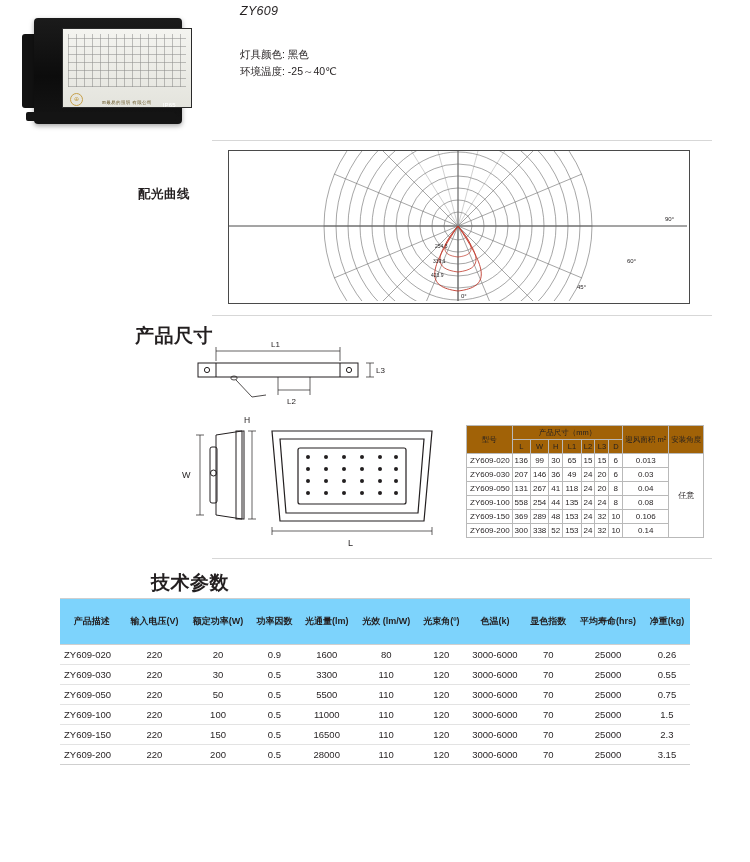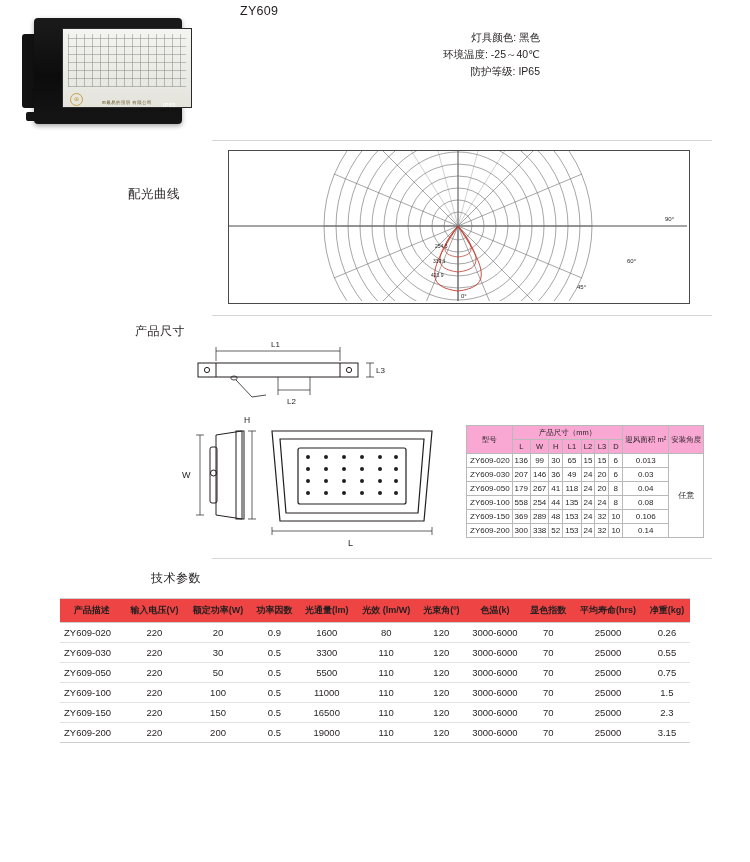--- a/index.html
+++ b/index.html
@@ -60,38 +60,37 @@
   }
   .lamp-foot{
     position:absolute;left:10px;top:94px;width:150px;height:9px;
     background:#141414;border-radius:2px;
   }
 
   .header-info{
     position:absolute;left:240px;top:4px;width:300px;
   }
   .model-title{
-    font-size:12.5px;color:#231f20;margin-bottom:11px;letter-spacing:.3px;
+    font-size:12.5px;color:#231f20;margin-bottom:28px;letter-spacing:.3px;font-style:italic;
   }
   .spec-line{
     font-size:10.5px;line-height:17px;color:#231f20;
     white-space:nowrap;
-    text-align:right;
   }
 
   
   .rule{
     position:absolute;background:#d7d7d7;height:1px;
   }
 
   
   .sec-label{
     position:absolute;font-size:12.5px;color:#231f20;letter-spacing:.5px;
   }
-  .sec-label.bold{font-weight:normal;font-size:12px;}
+  .sec-label.bold{font-weight:bold;font-size:19px;}
 
   
   .curve-box{
     position:absolute;left:228px;top:150px;width:460px;height:152px;
     border:1px solid #4a4a4a;background:#fff;
   }
 
   
   .dim-area{
     position:absolute;left:180px;top:335px;width:270px;height:215px;
@@ -99,32 +98,32 @@
 
   
   .dimtable{
     position:absolute;left:466px;top:425px;
     border-collapse:collapse;font-size:8px;color:#231f20;
   }
   .dimtable th,.dimtable td{
     border:1px solid #b9b9b9;padding:1px 2px;text-align:center;
     font-weight:normal;line-height:11px;
   }
-  .dimtable thead th{background:#f9a8d4;font-size:7.5px;}
+  .dimtable thead th{background:#a16207;font-size:7.5px;}
   .dimtable td.model{text-align:left;padding-left:3px;white-space:nowrap;font-size:8px;}
 
   
   .techtable{
     position:absolute;left:60px;top:598px;width:630px;
     border-collapse:collapse;font-size:9.5px;color:#231f20;
   }
   .techtable th{
-    background:#ef4444;font-weight:bold;font-size:9px;
+    background:#7dd3fc;font-weight:bold;font-size:9px;
     border-top:1px solid #cfcfcf;border-bottom:1px solid #cfcfcf;
-    padding:5px 2px;text-align:center;white-space:nowrap;
+    padding:16px 2px;text-align:center;white-space:nowrap;
   }
   .techtable td{
     border-bottom:1px solid #e3e3e3;
     padding:4px 2px;text-align:center;white-space:nowrap;
   }
   .techtable td.first{text-align:left;padding-left:4px;}
   .techtable tr:last-child td{border-bottom:1px solid #cfcfcf;}
 
   svg{display:block;}
   .st{font-family:"Liberation Sans",sans-serif;}
@@ -146,29 +145,28 @@
         <div class="ip-tag">IP65</div>
       </div>
       <div class="lamp-foot"></div>
     </div>
   </div>
 
   <div class="header-info">
     <div class="model-title">ZY609</div>
     <div class="spec-line">灯具颜色: 黑色</div>
     <div class="spec-line">环境温度: -25～40℃</div>
-    <div class="spec-line">防护等级: IP65</div>
   </div>
 </div>
 
 <div class="rule" style="left:212px;top:140px;width:500px;"></div>
 <div class="rule" style="left:212px;top:315px;width:500px;"></div>
 <div class="rule" style="left:212px;top:558px;width:500px;"></div>
 
-<div class="sec-label" style="left:128px;top:186px;">配光曲线</div>
+<div class="sec-label" style="left:138px;top:186px;font-weight:bold;">配光曲线</div>
 
 <div class="curve-box">
   <svg width="458" height="150" viewBox="0 0 458 150">
 
     <line x1="0" y1="75" x2="458" y2="75" stroke="#4a4a4a" stroke-width="1"></line>
 
     <line x1="229" y1="0" x2="229" y2="150" stroke="#4a4a4a" stroke-width="1"></line>
 
     <g stroke="#6a6a6a" fill="none" stroke-width="0.6">
       <circle cx="229" cy="75" r="14"></circle>
@@ -361,21 +359,21 @@
       <td>146</td>
       <td>36</td>
       <td>49</td>
       <td>24</td>
       <td>20</td>
       <td>6</td>
       <td>0.03</td>
     </tr>
     <tr>
       <td class="model">ZY609-050</td>
-      <td>179</td>
+      <td>131</td>
       <td>267</td>
       <td>41</td>
       <td>118</td>
       <td>24</td>
       <td>20</td>
       <td>8</td>
       <td>0.04</td>
     </tr>
     <tr>
       <td class="model">ZY609-100</td>
@@ -495,21 +493,21 @@
       <td>3000-6000</td>
       <td>70</td>
       <td>25000</td>
       <td>2.3</td>
     </tr>
     <tr>
       <td class="first">ZY609-200</td>
       <td>220</td>
       <td>200</td>
       <td>0.5</td>
-      <td>19000</td>
+      <td>28000</td>
       <td>110</td>
       <td>120</td>
       <td>3000-6000</td>
       <td>70</td>
       <td>25000</td>
       <td>3.15</td>
     </tr>
   </tbody>
 </table>
 

